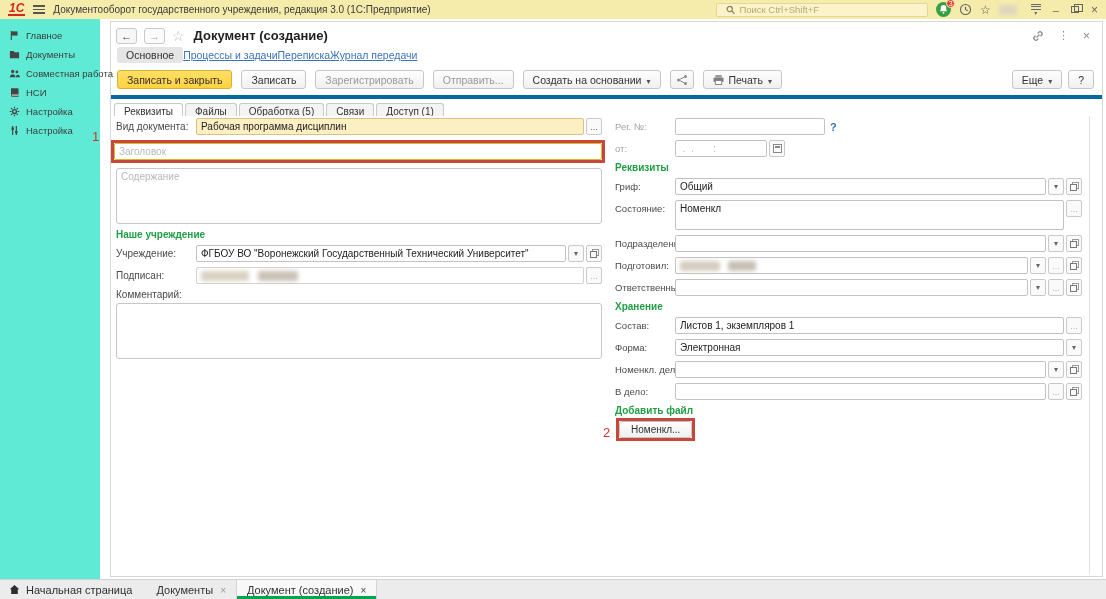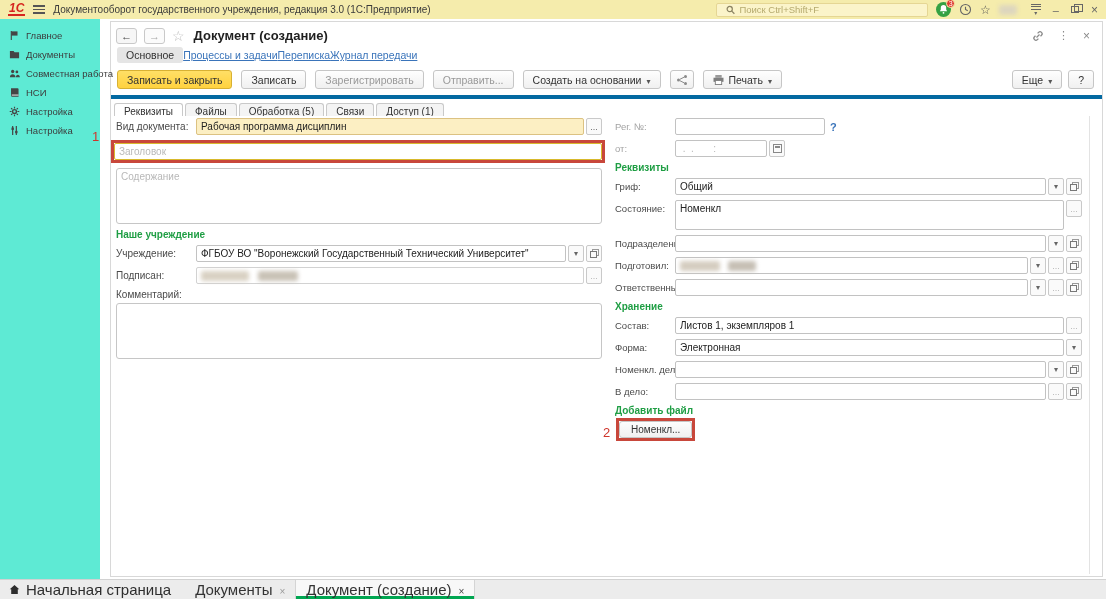--- a/index.html
+++ b/index.html
@@ -111,21 +111,21 @@
   .blurfield { flex:1; height:17px; border:1px solid #d2d2d2; border-radius:2px; background:#fff; display:flex; align-items:center; padding:0 4px; min-width:0; }
   .addrow { display:flex; align-items:flex-start; margin-top:2px; position:relative; }
   .red-box2 { display:inline-block; border:3px solid #c8473b; position:relative; margin-left:1px; }
   .add-btn { border:1px solid #c6c6c6; border-radius:3px; background:linear-gradient(#fdfdfd,#f0f0f0);
     padding:2px 11px; font-size:10px; color:#333; cursor:pointer; display:block; }
   .ann-num { color:#cf352b; font-size:13px; font-family:"Liberation Sans",sans-serif; }
   .ann1 { position:absolute; left:92px; top:129px; z-index:20; }
   .ann2 { position:absolute; left:-16px; top:4px; }
   
   .bottombar { position:absolute; left:0; right:0; bottom:0; height:20px; background:#ececec; border-top:1px solid #d2d2d2;
-    display:flex; align-items:stretch; font-size:15px; z-index:6; }
+    display:flex; align-items:stretch; font-size:11px; z-index:6; }
   .bb-home { display:flex; align-items:center; gap:6px; padding:0 14px 0 9px; color:#2e2e2e; cursor:pointer; }
   .bb-tab { display:flex; align-items:center; gap:7px; padding:0 10px; border-right:1px solid #d4d4d4; color:#333; cursor:pointer; }
   .bb-tab:first-of-type { border-left:1px solid #d4d4d4; }
   .bb-tab .x::before { content:"×"; color:#9a9a9a; font-size:10px; }
   .bb-tab.active { background:#f8f8f8; box-shadow:inset 0 -3px 0 #00a651; }
   .bb-tab.active .x::before { color:#444; }
   .q-blue { color:#3a74ba; font-weight:bold; font-size:11px; margin-left:5px; }
 </style>
 </head>
 <body>

